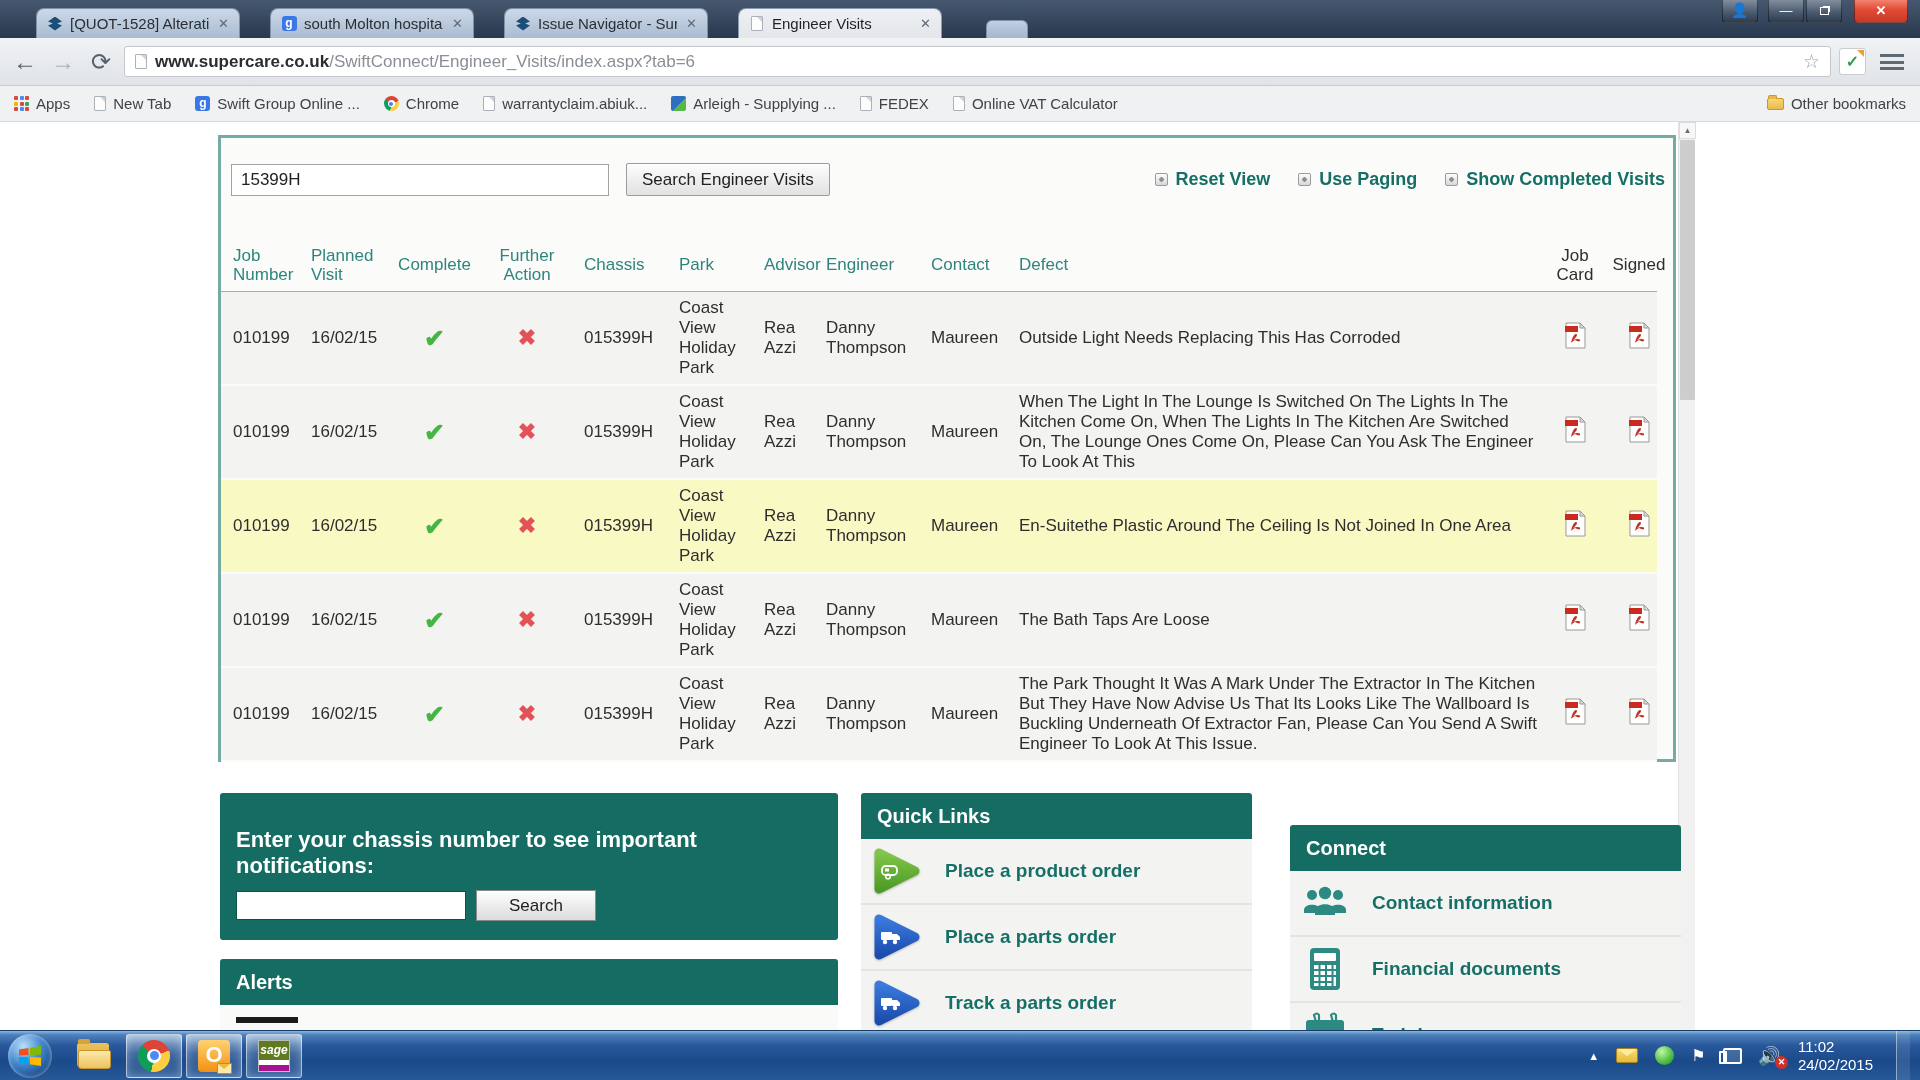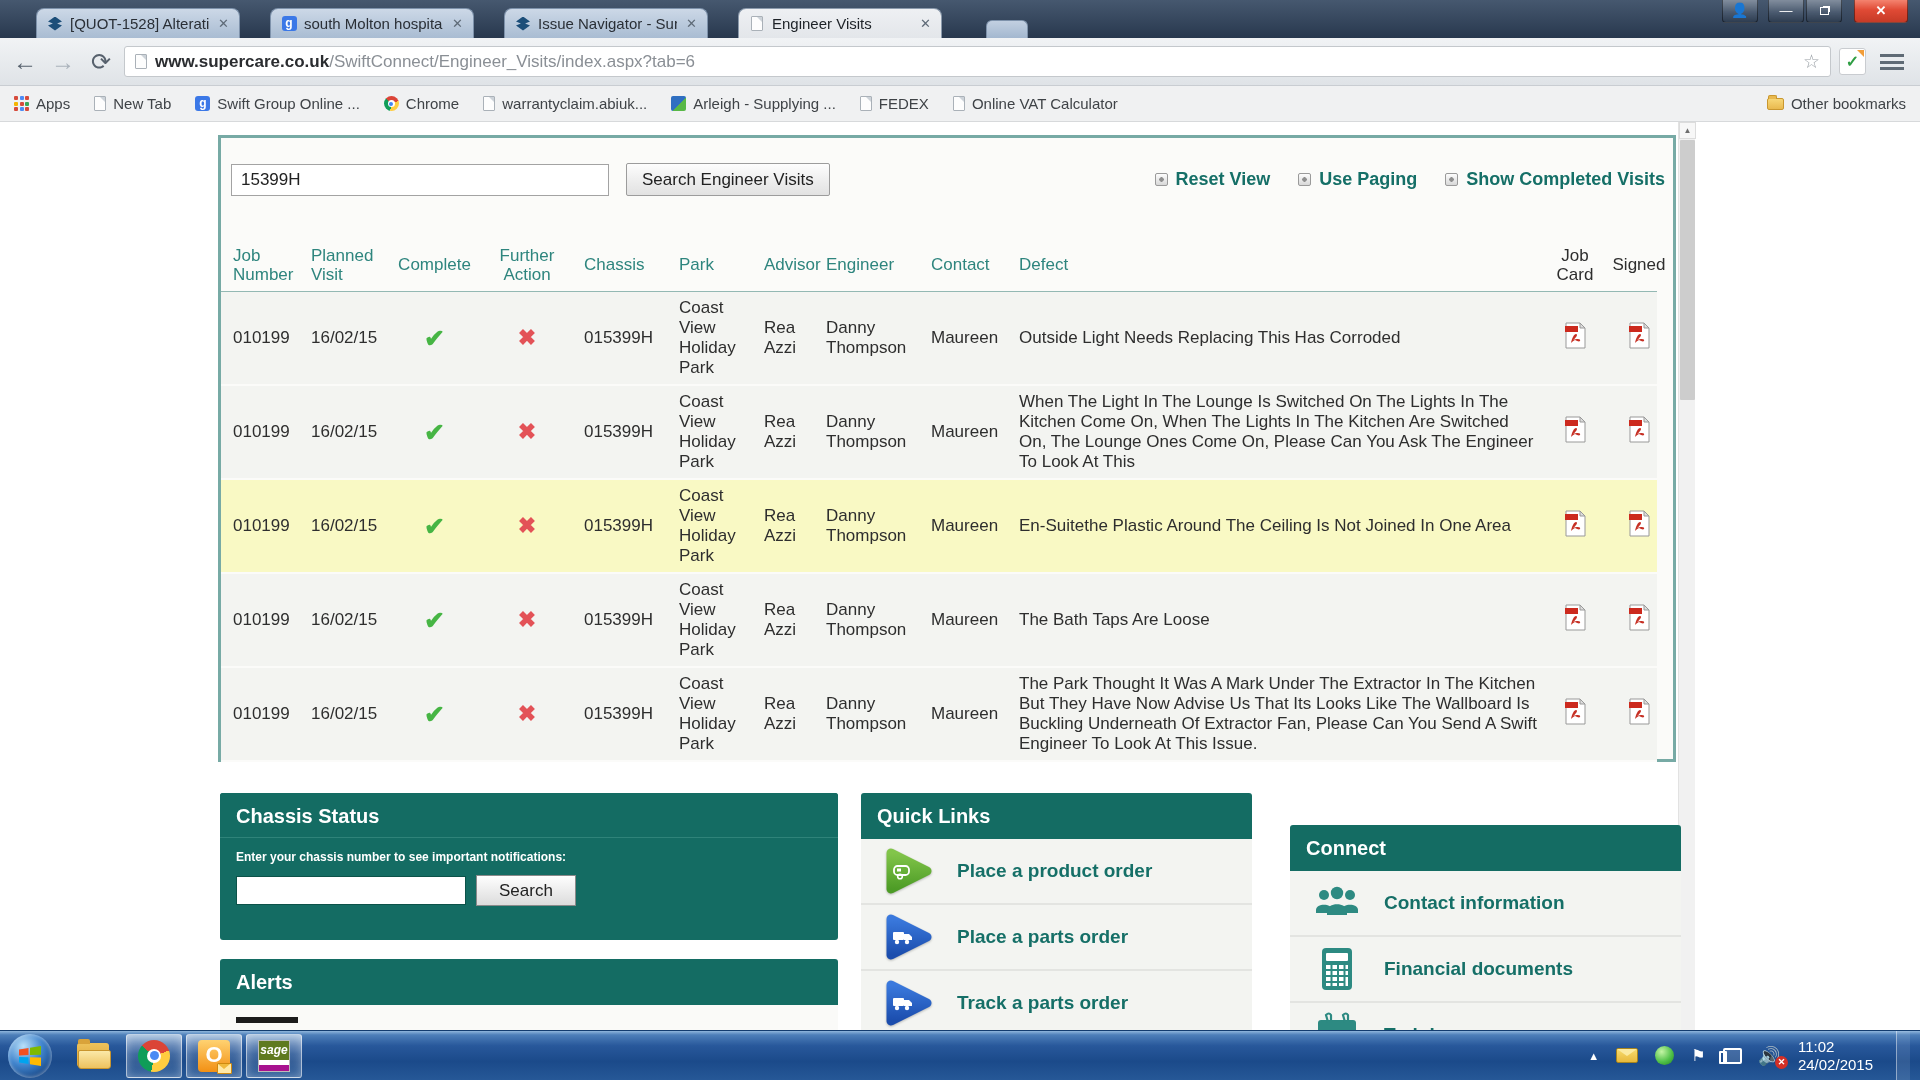--- a/index.html
+++ b/index.html
@@ -97,32 +97,32 @@
   .c-right { text-align:right; padding-right:14px; }
   .tick { color:#46b544; font-size:25px; font-weight:bold; }
   .cross { color:#e35257; font-size:22px; font-weight:bold; }
   .pdfico { display:inline-block; }
 
   
   .tpanel-head { background:#146c63; color:#fff; font-size:20px; font-weight:bold; padding:12px 16px 11px; }
   .chassis-panel { position:absolute; left:220px; top:671px; width:618px; height:147px; background:#146c63; border-radius:3px; overflow:hidden; }
   .chassis-panel .tpanel-head { border-bottom:1px solid #2f8379; padding-bottom:9px; }
   .chassis-body { padding:12px 16px; }
-  .chassis-prompt { color:#fff; font-size:12px; font-weight:bold; margin-bottom:11px; }
+  .chassis-prompt { color:#fff; font-size:22px; font-weight:bold; margin-bottom:11px;margin-top:22px; }
   .chassis-controls { display:flex; align-items:center; gap:10px; }
   .chassis-input { width:230px; height:29px; border:1px solid #0c5249; background:#fff; font-size:16px; padding:0 6px; }
-  .chassis-btn { height:31px; padding:0 22px; font-family:"Liberation Sans",sans-serif; font-size:17px; color:#222;
+  .chassis-btn { height:31px; padding:0 32px; font-family:"Liberation Sans",sans-serif; font-size:17px; color:#222;
                  background:linear-gradient(#fefefe,#dcdcdc); border:1px solid #8a8a8a; }
   .alerts-panel { position:absolute; left:220px; top:837px; width:618px; height:71px; border-radius:3px 3px 0 0; overflow:hidden; }
   .alerts-body { background:#fafaf8; height:27px; position:relative; }
   .alert-sliver { position:absolute; left:16px; top:12px; width:62px; height:6px; background:#1c1c1c; }
 
   .links-panel { position:absolute; top:671px; width:391px; height:237px; border-radius:3px 3px 0 0; overflow:hidden; }
   .quick-links { left:861px; } .connect { left:1290px;margin-top:32px; }
-  .lrow { height:66px; background:#f3f4f1; border-bottom:2px solid #e3e4e1; display:flex; align-items:center; padding:0 22px; gap:22px; }
+  .lrow { height:66px; background:#f3f4f1; border-bottom:2px solid #e3e4e1; display:flex; align-items:center; padding:0 10px; gap:22px; }
   .lrow .lbl { font-size:19px; font-weight:bold; color:#156f67; }
 
   
   .taskbar { position:absolute; left:0; top:1030px; width:1920px; height:50px;
              background:linear-gradient(#8fb6dc 0,#4d7fb9 8%,#28589b 30%,#1b4a8a 62%,#265897 100%);
              border-top:1px solid #123c6e; display:flex; align-items:center; }
   .orb { width:44px; height:44px; border-radius:50%; margin:0 14px 0 8px; position:relative;
          background:radial-gradient(circle at 35% 28%, #b9e0fa, #3f83cc 45%, #14417f 82%); box-shadow:inset 0 0 4px rgba(255,255,255,.6); }
   .orb svg { position:absolute; left:11px; top:12px; }
   .tbtn { width:56px; height:44px; margin-right:4px; border-radius:3px; display:flex; align-items:center; justify-content:center; }
@@ -431,21 +431,20 @@
                 <path d="M2 1 h14 l5 5 v20 h-19 z" fill="#fff" stroke="#999"></path>
                 <path d="M16 1 l5 5 h-5 z" fill="#ddd" stroke="#999"></path>
                 <rect x="1" y="4" width="13" height="6" fill="#cc2a1e"></rect>
                 <path d="M7 21 c1-5 3-9 5-9 c2 0 1 3-3 6 c5-2 8-1 7 1 c-1 1-3 0-5-1 c-2 1-3 2-4 3 z" fill="#c62f23"></path>
               </svg></div>
         </div>
       </div>
     </div>
 
     <div class="chassis-panel">
-      <div class="tpanel-head">Chassis Status</div>
       <div class="chassis-body">
         <div class="chassis-prompt">Enter your chassis number to see important notifications:</div>
         <div class="chassis-controls">
           <input class="chassis-input" type="text" value="" style="">
           <button class="chassis-btn">Search</button>
         </div>
       </div>
     </div>
 
     <div class="alerts-panel">

